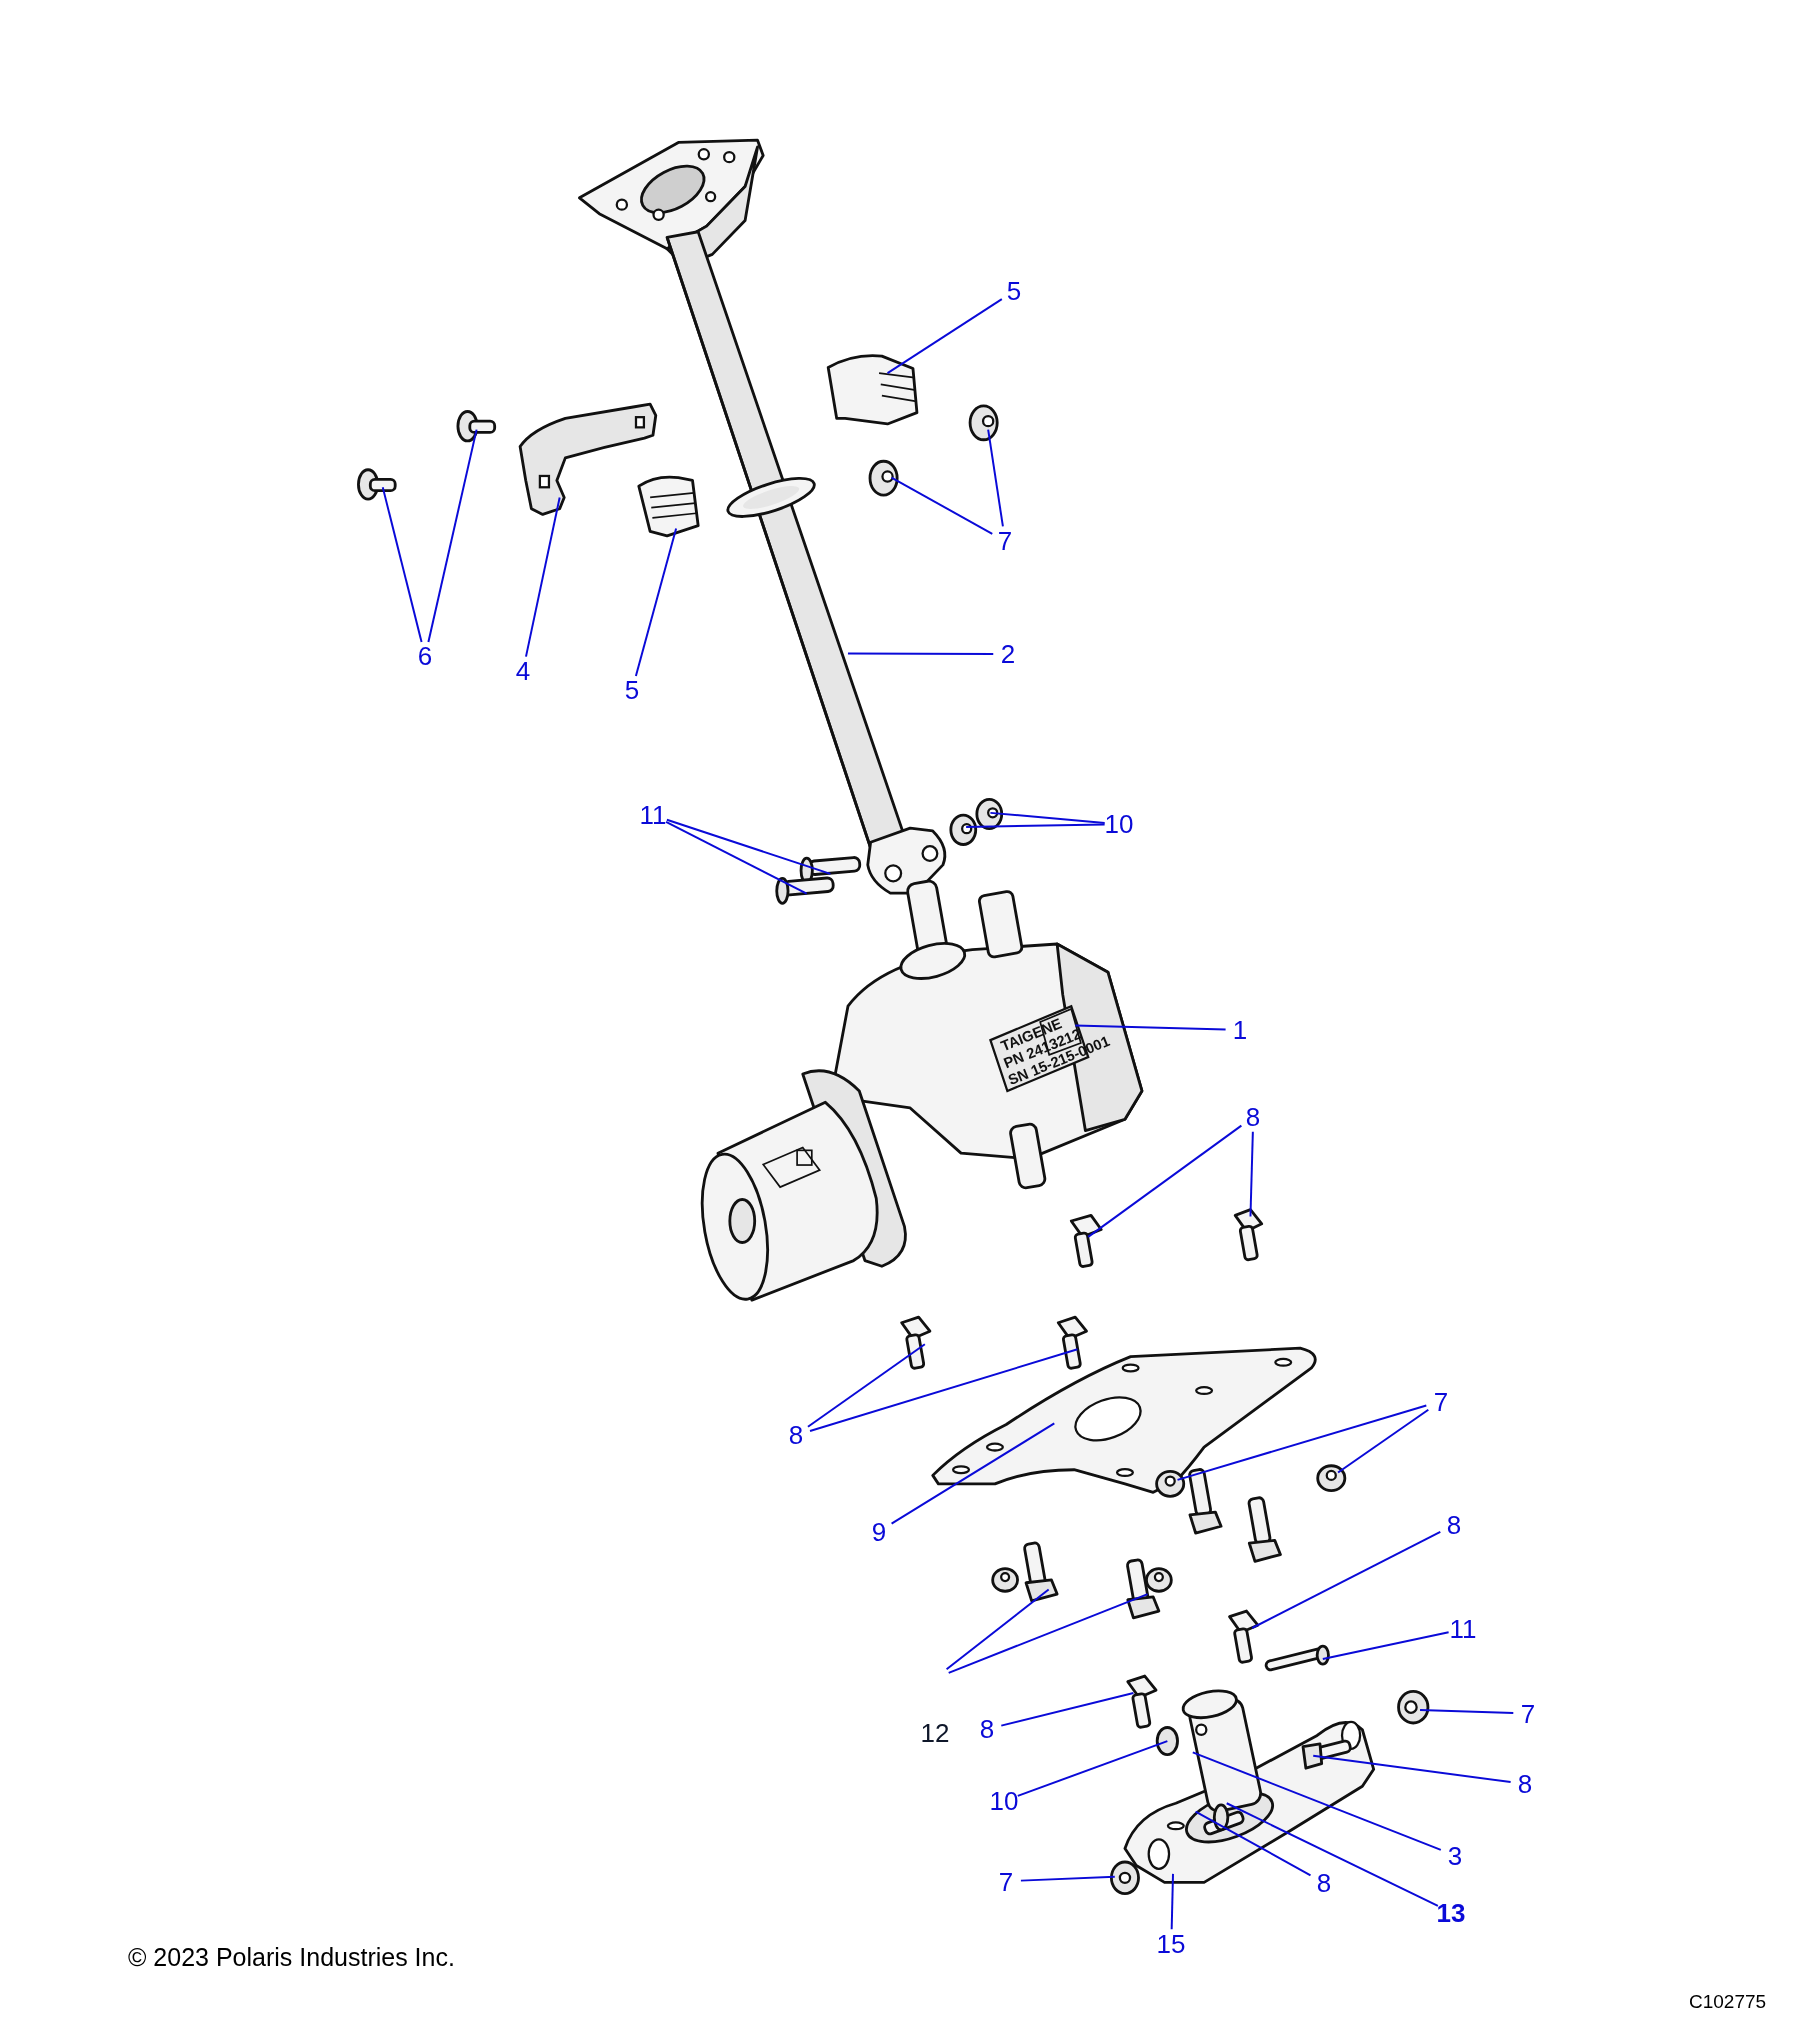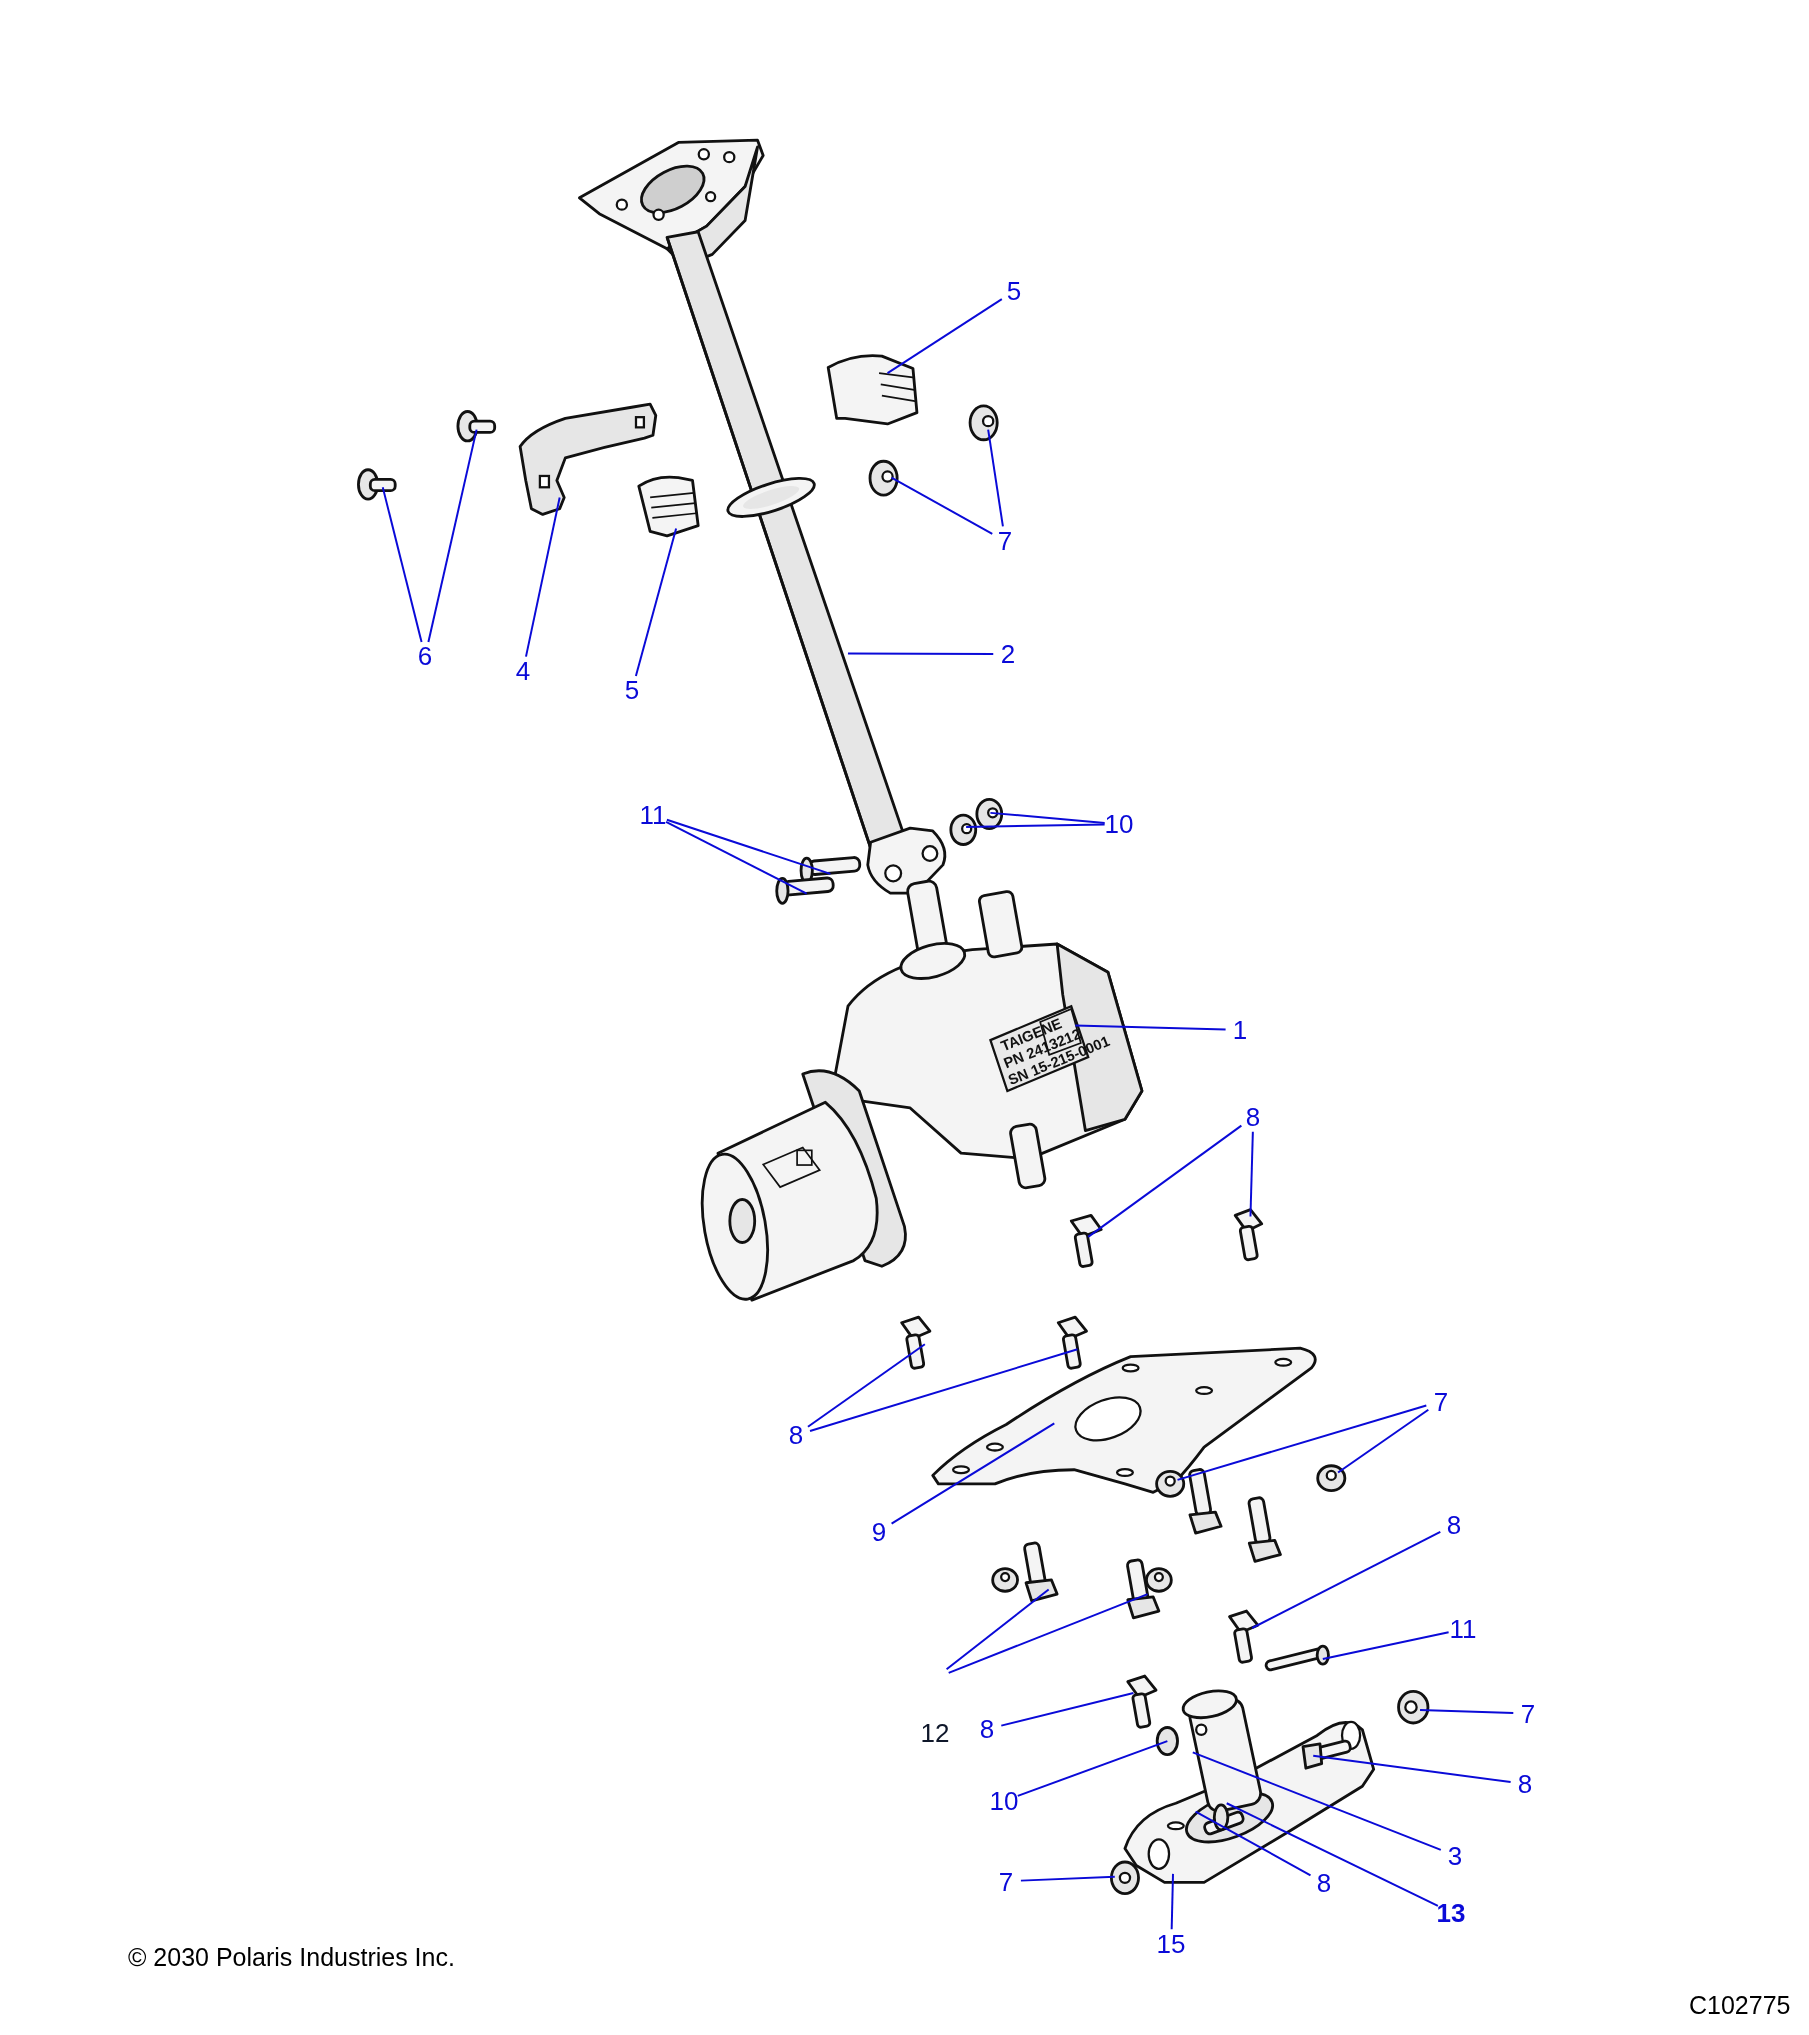--- a/index.html
+++ b/index.html
@@ -6,21 +6,21 @@
   body{width:1809px;height:2035px;position:relative;overflow:hidden;font-family:"Liberation Sans",sans-serif;}
   #diagram{position:absolute;left:0;top:0;width:1809px;height:2035px;}
   .part{fill:#e6e6e6;stroke:#111;stroke-width:5;stroke-linejoin:round;}
   .part-light{fill:#f4f4f4;stroke:#111;stroke-width:5;stroke-linejoin:round;}
   .part-dark{fill:#cfcfcf;stroke:#111;stroke-width:5;stroke-linejoin:round;}
   .hole{fill:#ffffff;stroke:#111;stroke-width:4;}
   .leader{stroke:#0a0ad8;stroke-width:3.5;fill:none;}
   .callout{position:absolute;color:#0a0ad8;font-size:26px;line-height:1;white-space:nowrap;transform:translate(-50%,-50%);}
   .label-text{font-family:"Liberation Sans",sans-serif;font-size:26px;font-weight:bold;fill:#111;}
   #copyright{position:absolute;left:128px;top:1943px;font-size:25px;color:#000;white-space:nowrap;}
-  #drawing-id{position:absolute;left:1689px;top:1991px;font-size:25px;color:#000;white-space:nowrap;}
+  #drawing-id{position:absolute;left:1689px;top:1991px;font-size:19px;color:#000;white-space:nowrap;}
 </style>
 </head>
 <body>
 
 <svg id="diagram" viewBox="0 0 3200 3600" xmlns="http://www.w3.org/2000/svg">
 
   <g>
     <polygon class="part-light" points="1025,350 1200,252 1340,248 1350,275 1318,330 1250,400 1180,440 1060,378"></polygon>
     <polygon class="part" points="1180,440 1250,400 1318,330 1340,260 1318,390 1260,450 1210,470"></polygon>
     <ellipse class="part-dark" cx="1190" cy="335" rx="60" ry="34" transform="rotate(-28 1190 335)"></ellipse>
@@ -288,15 +288,15 @@
     <div class="callout" style="left: 879px; top: 1532px; color: rgb(10, 10, 216);">9</div>
     <div class="callout" style="left: 1119px; top: 824px; color: rgb(10, 10, 216);">10</div>
     <div class="callout" style="left: 1004px; top: 1801px; color: rgb(10, 10, 216);">10</div>
     <div class="callout" style="left: 653px; top: 815px; color: rgb(10, 10, 216);">11</div>
     <div class="callout" style="left: 1463px; top: 1629px; color: rgb(10, 10, 216);">11</div>
     <div class="callout" style="left: 935px; top: 1733px; color: #0f172a;">12</div>
     <div class="callout" style="left: 1451px; top: 1913px; color: rgb(10, 10, 216); font-weight: bold;">13</div>
     <div class="callout" style="left: 1171px; top: 1944px; color: rgb(10, 10, 216);">15</div>
   </div>
 
-<div id="copyright">© 2030 Polaris Industries Inc.</div>
+<div id="copyright">© 2023 Polaris Industries Inc.</div>
 <div id="drawing-id">C102775</div>
 
 
 </body></html>

